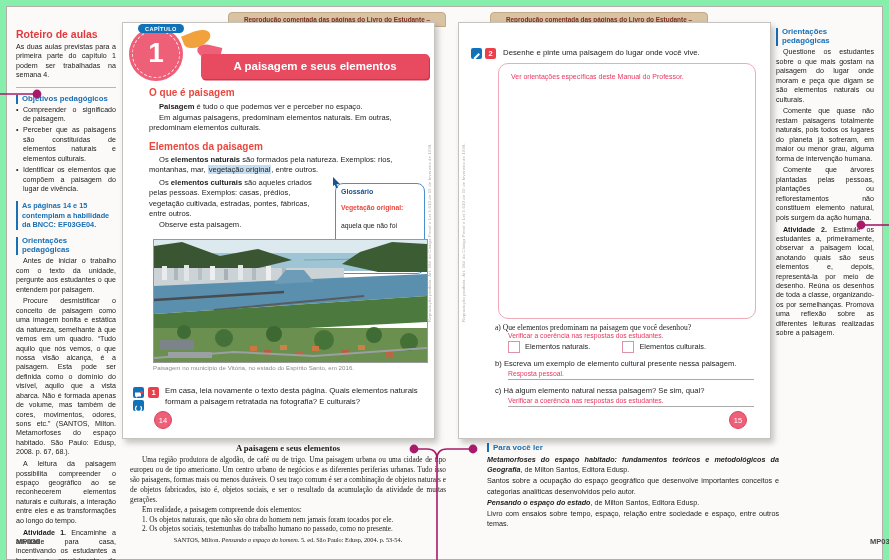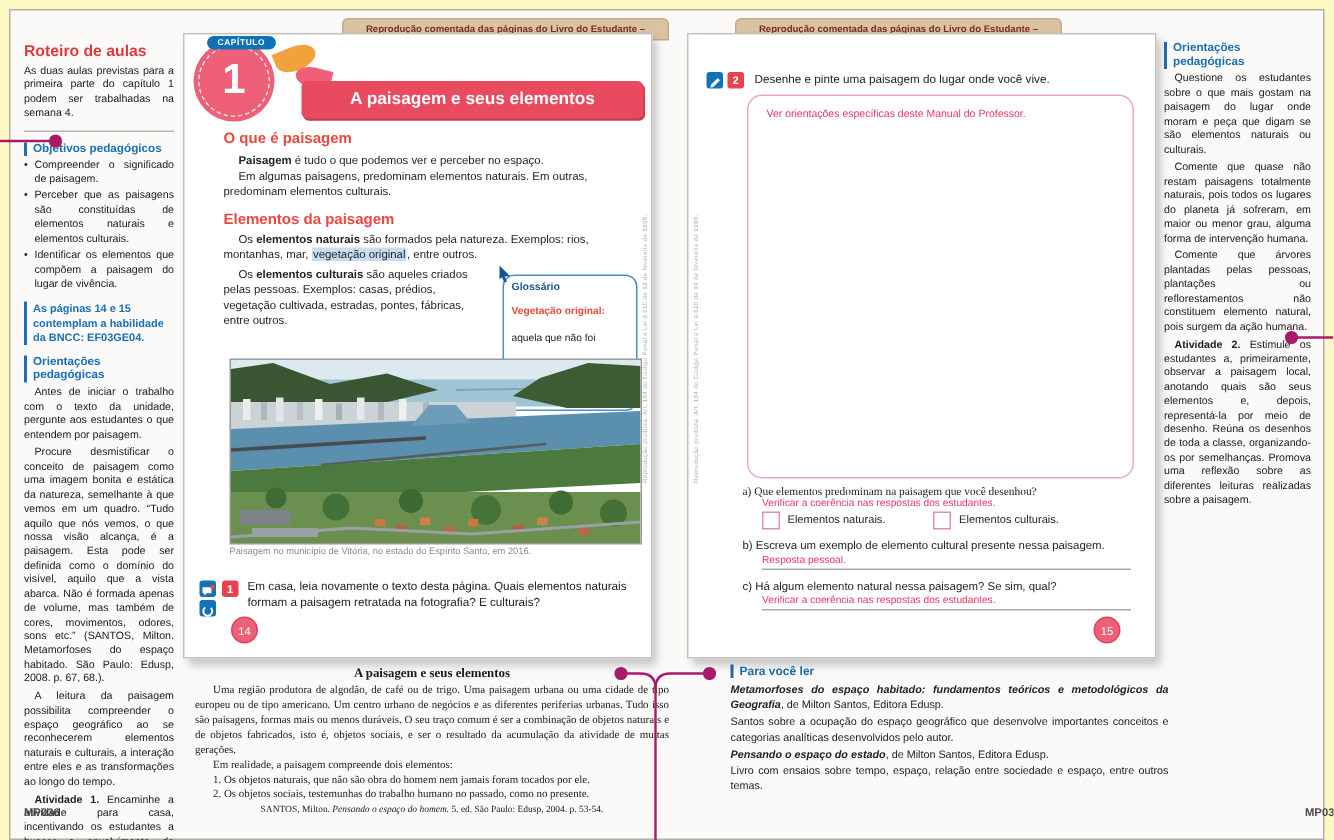--- a/index.html
+++ b/index.html
@@ -1,17 +1,17 @@
 <!DOCTYPE html>
 <html><head>
 <meta charset="utf-8">
 <style>
   html,body{margin:0;padding:0;}
   body{background:#d8d6d3;font-family:"Liberation Sans",sans-serif;}
-  .screen{position:relative;width:889px;height:560px;overflow:hidden;background:#fef9c3;}
+  .screen{position:relative;width:889px;height:560px;overflow:hidden;background:#86efac;}
   .frame{position:absolute;left:6px;top:6px;width:875px;height:552px;background:#fbfaf8;border:1px solid #b3b0ab;}
 
   
   .tab{position:absolute;top:12px;height:13px;width:216px;background:#d9c3a2;border:1px solid #c2ab89;
        border-radius:4px 4px 0 0;font-size:6.4px;font-weight:bold;color:#7c2d22;text-align:center;line-height:13px;z-index:1;}
   .tab.left{left:228px;} .tab.right{left:490px;}
 
   
   .page-card{position:absolute;top:22px;width:311px;height:415px;background:#ffffff;border:1px solid #c6c3bf;
              box-shadow:3px 4px 6px rgba(0,0,0,.22);z-index:2;}
@@ -132,20 +132,21 @@
     <div class="petal2"></div>
     <div class="ribbon">A paisagem e seus elementos</div>
 
     <div class="sec-h" style="top:64px;">O que é paisagem</div>
     <div class="bodytext indent" style="top:79px;width:276px;"><b>Paisagem</b><span> é tudo o que podemos ver e perceber no espaço.</span></div>
     <div class="bodytext indent" style="top:90px;width:276px;"><span>Em algumas paisagens, predominam elementos naturais.</span> <span>Em outras, predominam elementos culturais.</span></div>
 
     <div class="sec-h" style="top:118px;">Elementos da paisagem</div>
     <div class="bodytext indent" style="top:132px;width:282px;"><span>Os </span><b>elementos naturais</b><span> são formados pela natureza. Exemplos: rios, montanhas, mar, </span><span class="hl">vegetação original</span><span>, entre outros.</span></div>
     <div class="bodytext indent" style="top:155px;width:178px;"><span>Os </span><b>elementos culturais</b><span> são aqueles criados pelas pessoas. Exemplos: casas, prédios, vegetação cultivada, estradas, pontes, fábricas, entre outros.</span></div>
+    <div class="bodytext indent" style="top:197px;width:276px;">Observe esta paisagem.</div>
 
     <div class="gloss">
       <svg class="gloss-cursor" width="9" height="11" viewBox="0 0 9 11">
           <path d="M1,0 L8,7 L4.5,7.3 L6,11 L4,11 L2.8,7.8 L1,9 Z" fill="#15548f"></path>
         </svg>
       <div class="gloss-t">Glossário</div>
       <span class="gloss-term">Vegetação original:</span><span class="gloss-def"> aquela que não foi alterada pelos seres humanos.</span>
     </div>
 
     <svg class="photo" viewBox="0 0 273 122" preserveAspectRatio="none">

